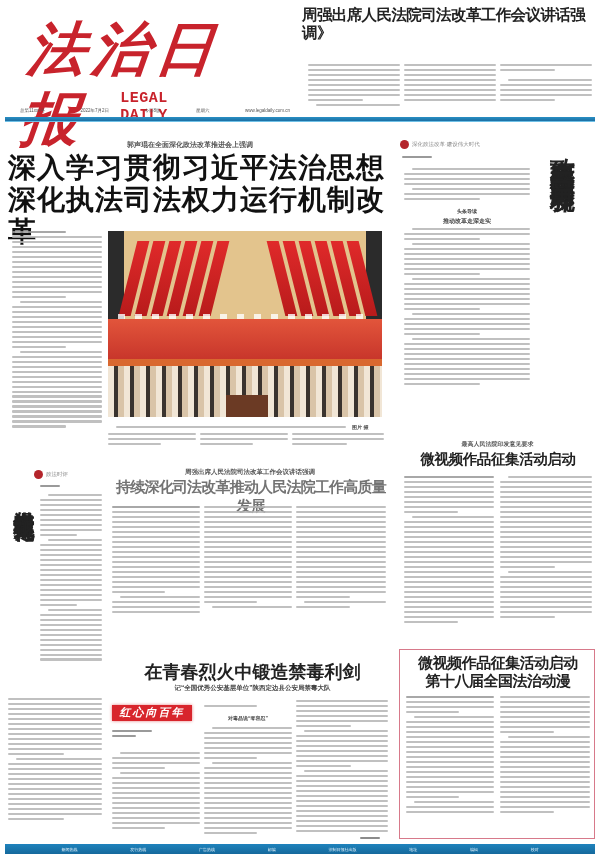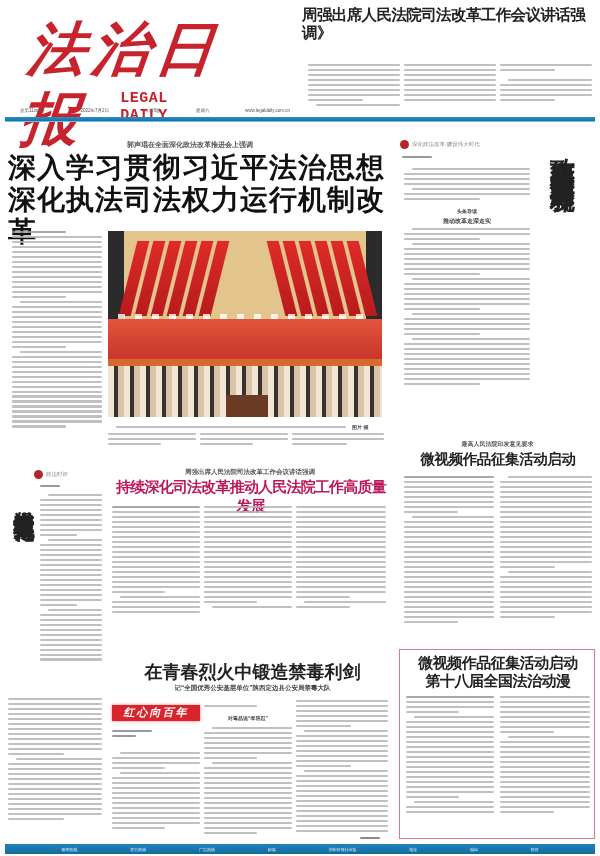--- a/index.html
+++ b/index.html
@@ -42,29 +42,29 @@
   .photo-credit { left: 352px; top: 424px; width: 24px; font-size: 5px; color: #555; font-weight: bold; font-family: "Liberation Sans", sans-serif; }
 
   
   .rc-tag { display: flex; align-items: center; gap: 3px; font-family: "Liberation Sans", sans-serif; font-size: 5.5px; color: #888; }
   .rc-tag .dot { width: 9px; height: 9px; border-radius: 50%; background: #b4252b; display: inline-block; }
   .vertical-title { font-family: "DejaVu Serif", serif; font-weight: bold; color: #222; writing-mode: vertical-rl; letter-spacing: 2px; }
   .subhead-center { text-align: center; font-family: "Liberation Sans", sans-serif; font-size: 5px; color: #444; font-weight: bold; }
 
   
   .sec-kicker { left: 110px; top: 468px; width: 280px; text-align: center; font-family: "Liberation Sans", sans-serif; font-size: 6.5px; color: #555; font-weight: bold; }
-  .sec-title { left: 110px; top: 478px; width: 282px; text-align: center; font-family: "DejaVu Serif", serif; font-weight: bold; font-size: 15px; color: #be185d; letter-spacing: -0.8px; }
+  .sec-title { left: 110px; top: 478px; width: 282px; text-align: center; font-family: "DejaVu Serif", serif; font-weight: bold; font-size: 15px; color: #737373; letter-spacing: -0.8px; }
 
   .rc2-kicker { left: 400px; top: 440px; width: 195px; text-align: center; font-family: "Liberation Sans", sans-serif; font-size: 6px; color: #555; font-weight: bold; }
   .rc2-title { left: 398px; top: 450px; width: 200px; text-align: center; font-family: "DejaVu Serif", serif; font-weight: bold; font-size: 14.5px; color: #222; letter-spacing: -0.4px; }
 
   
   .bt-title { left: 110px; top: 660px; width: 285px; text-align: center; font-family: "DejaVu Serif", serif; font-weight: bold; font-size: 18px; color: #222; letter-spacing: 0px; }
   .bt-sub { left: 110px; top: 684px; width: 285px; text-align: center; font-family: "Liberation Sans", sans-serif; font-size: 6.5px; color: #444; font-weight: bold; }
-  .red-banner { left: 112px; top: 705px; width: 88px; height: 16px; background: #d8252c; color: #fff; font-family: "DejaVu Serif", serif; font-size: 11px; font-weight: bold; font-style: italic; text-align: center; line-height: 16px; letter-spacing: 2px; box-shadow: 0 0 3px rgba(216,37,44,0.6); }
+  .red-banner { left: 112px; top: 705px; width: 80px; height: 16px; background: #d8252c; color: #fff; font-family: "DejaVu Serif", serif; font-size: 11px; font-weight: bold; font-style: italic; text-align: center; line-height: 16px; letter-spacing: 2px; box-shadow: 0 0 3px rgba(216,37,44,0.6); }
 
   
   .boxed { left: 399px; top: 649px; width: 196px; height: 190px; border: 1.5px solid #d7798a; }
   .boxed-title { left: 406px; top: 654px; width: 184px; text-align: center; font-family: "DejaVu Serif", serif; font-weight: bold; font-size: 15px; line-height: 18px; color: #222; letter-spacing: -0.5px; }
 
   
   .footer-bar { left: 5px; top: 844px; width: 590px; height: 10px; background: linear-gradient(#1f83bd, #15699c); display: flex; align-items: center; justify-content: space-around; padding: 0 30px; }
   .footer-bar span { font-family: "Liberation Sans", sans-serif; font-size: 4px; color: #e6f3fb; white-space: nowrap; }
 </style>
 </head>

